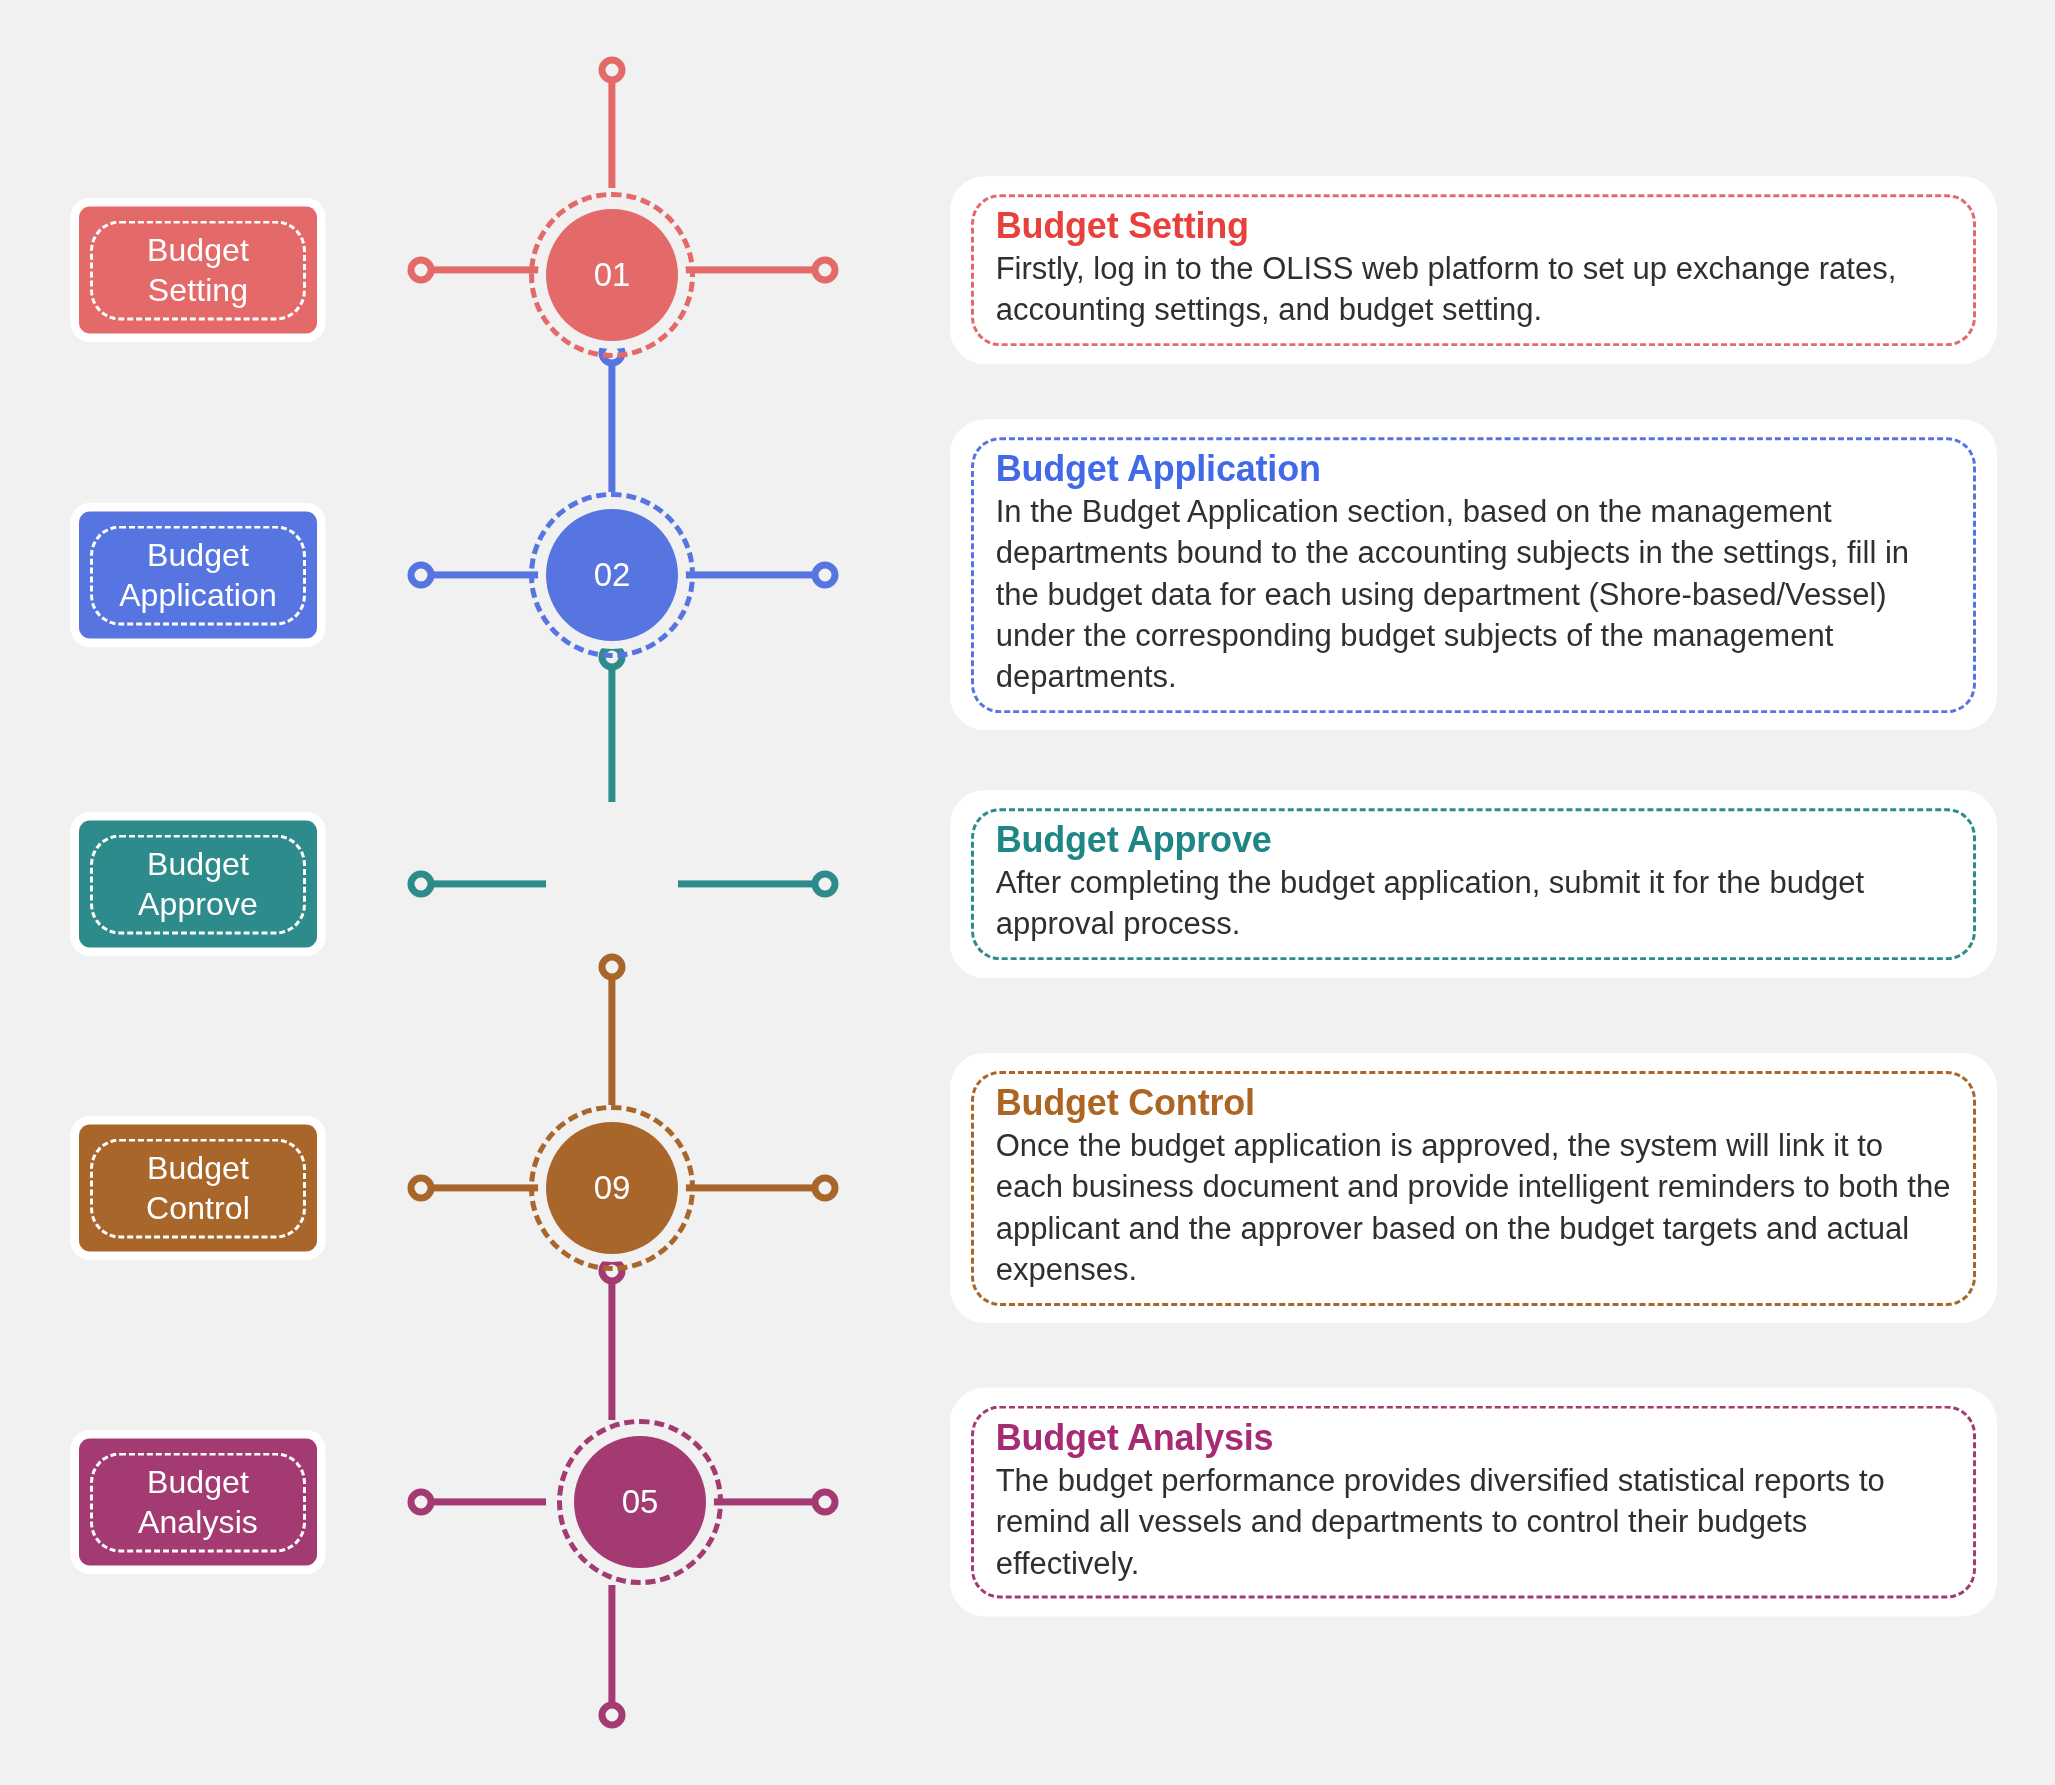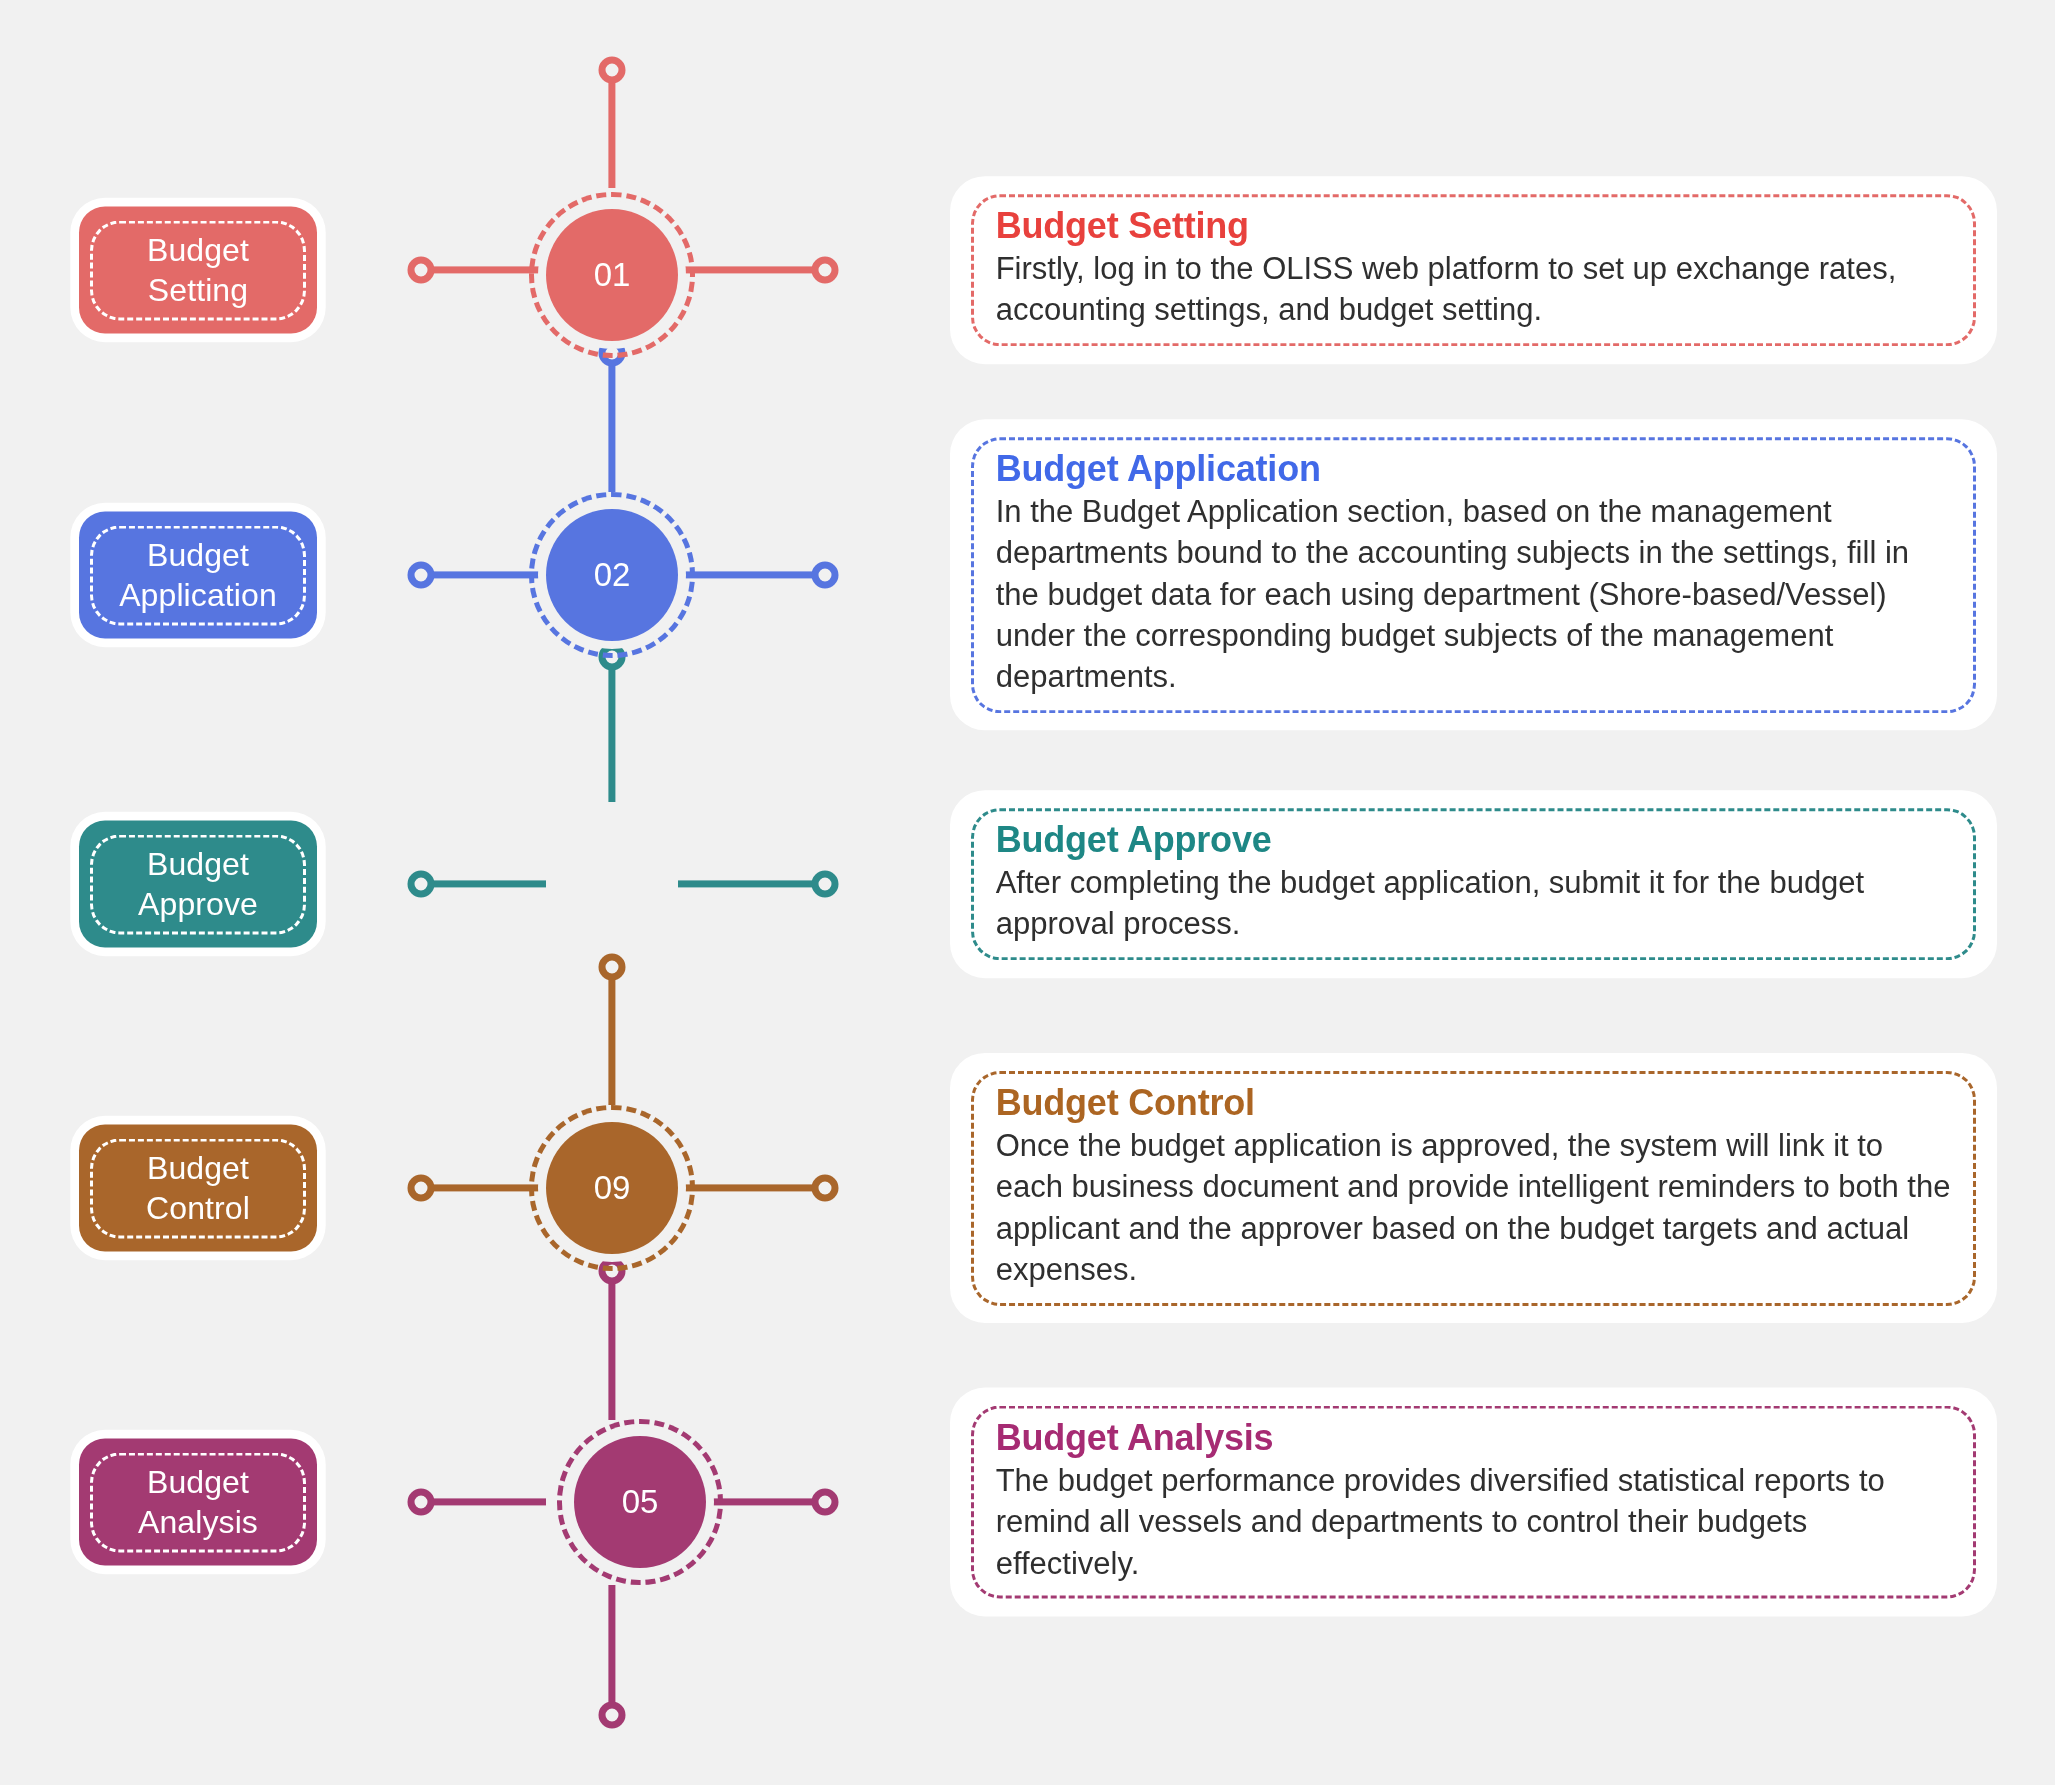--- a/index.html
+++ b/index.html
@@ -23,21 +23,21 @@
 
   
   .pill-wrap {
     position: absolute;
     transform: translateY(-50%);
   }
   .pill {
     position: relative;
     width: 238px;
     min-height: 127px;
-    border-radius: 26px;
+    border-radius: 11px;
     box-sizing: border-box;
     display: flex;
     align-items: center;
     justify-content: center;
     box-shadow: 0 0 0 8.7px #ffffff;
   }
   .pill-inner {
     position: absolute;
     inset: 13.5px 11px;
     border: 3.2px dashed #ffffff;

